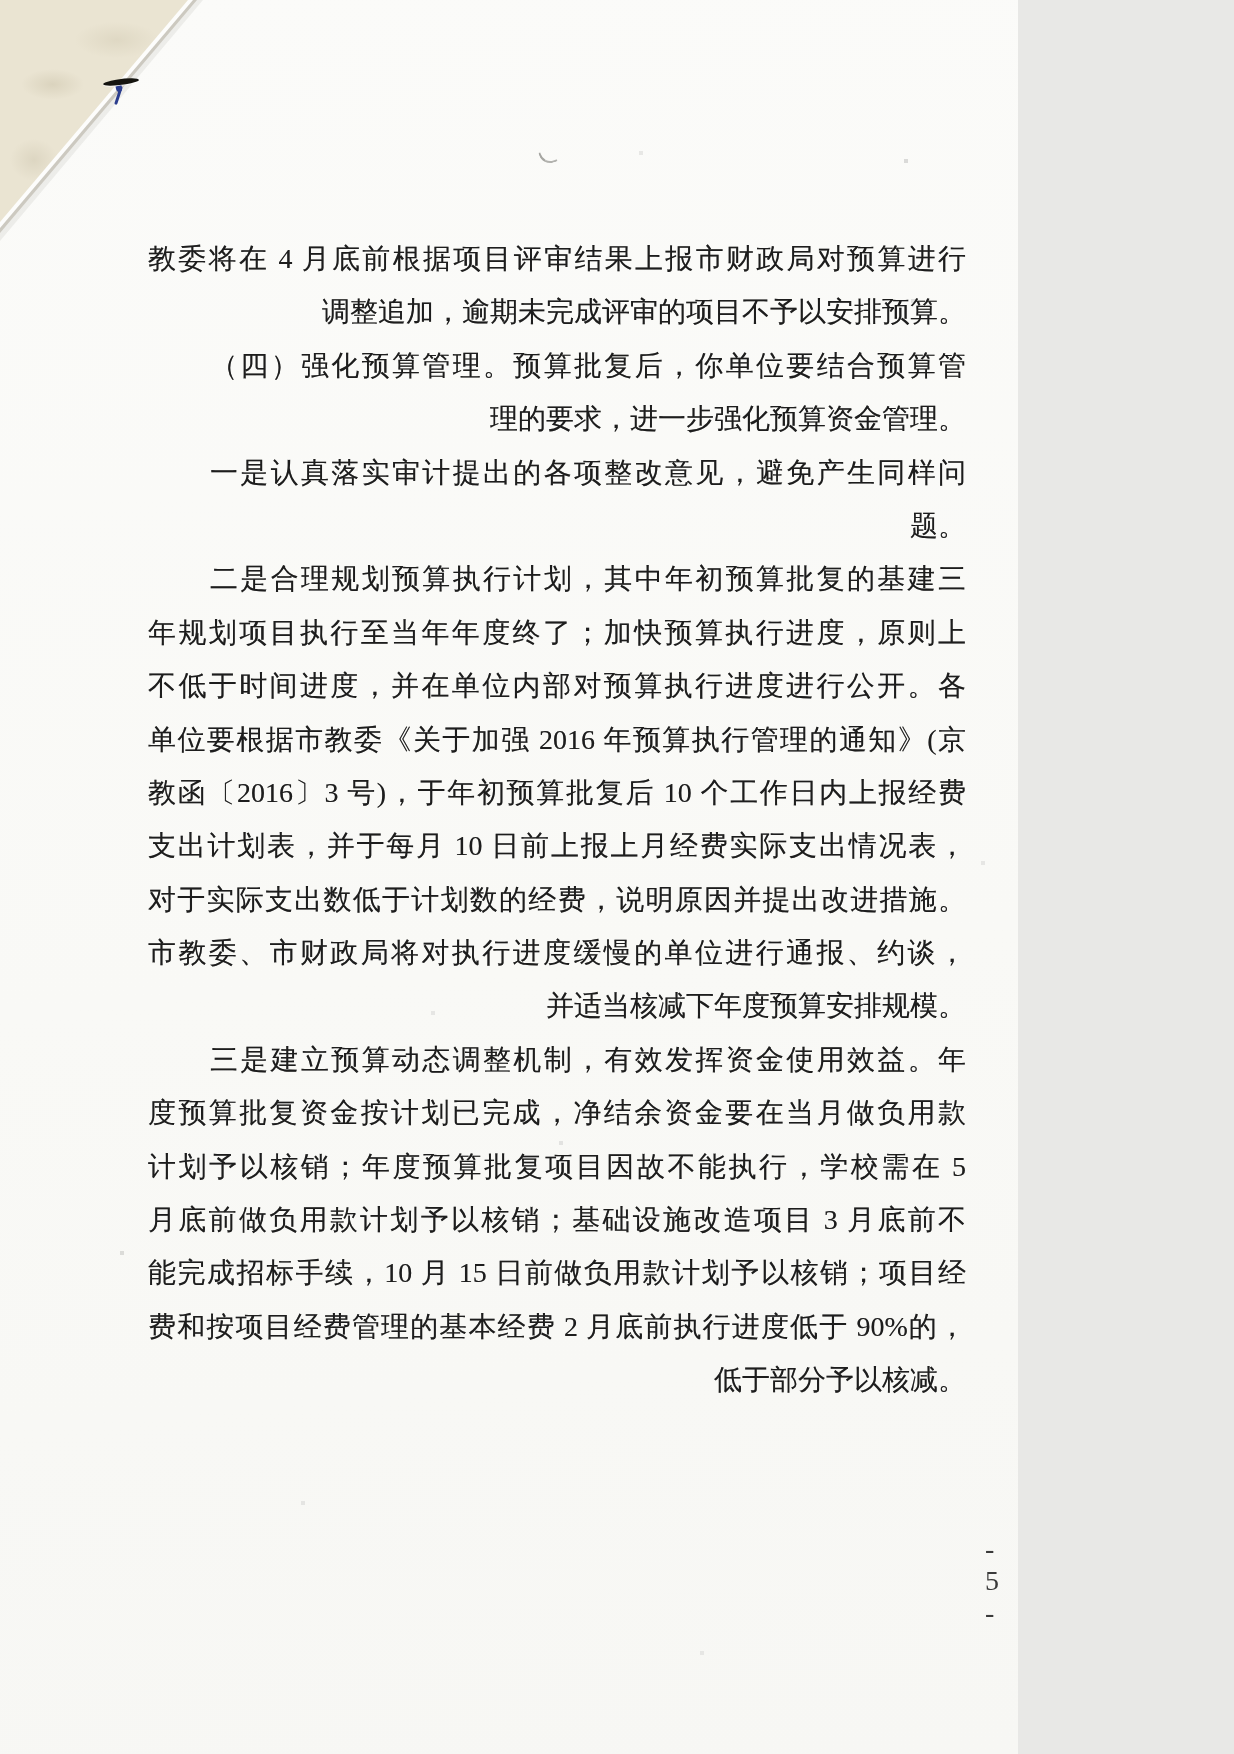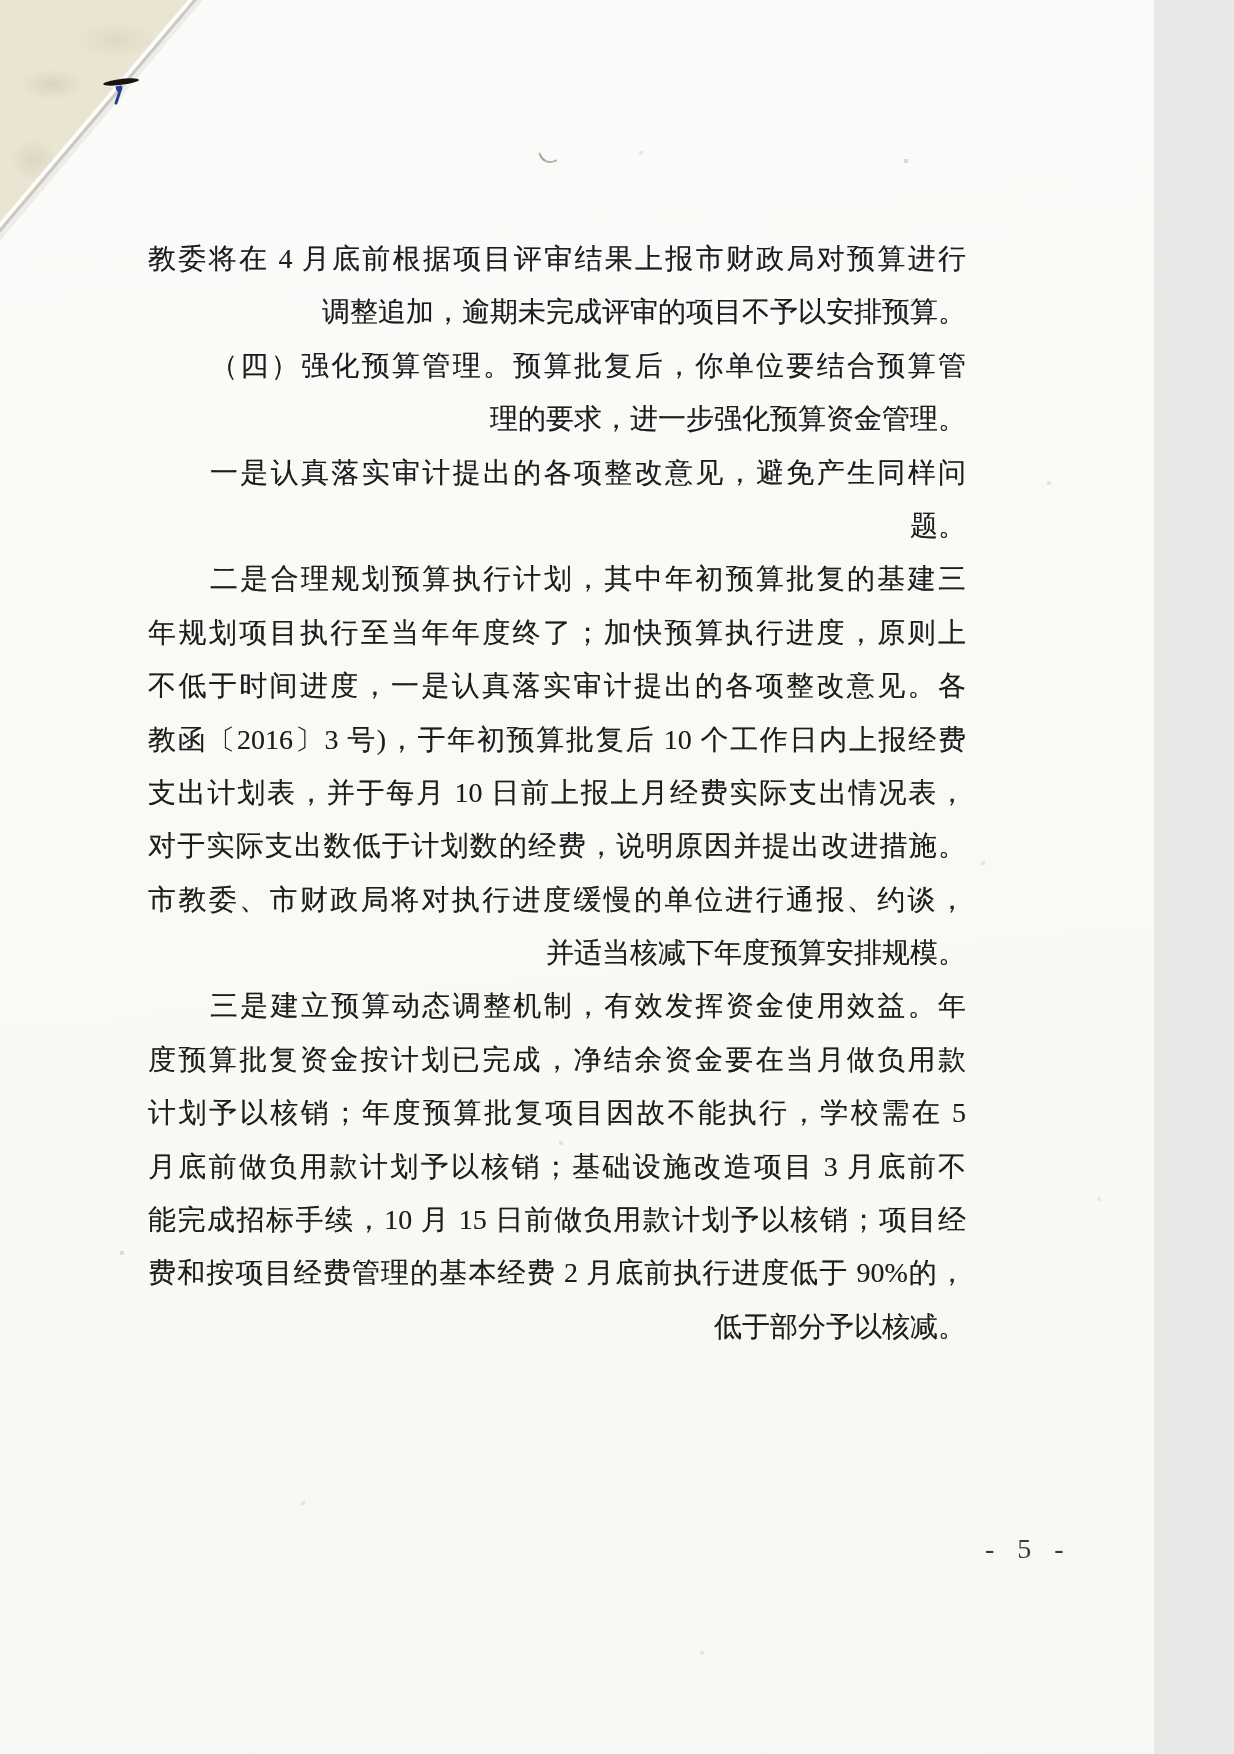--- a/index.html
+++ b/index.html
@@ -2,21 +2,21 @@
 <html><head>
 <meta charset="utf-8">
 <style>
   html, body {
     margin: 0;
     padding: 0;
     background: #e8e8e6;
   }
   .page {
     position: relative;
-    width: 1154px;
+    width: 1018px;
     height: 1754px;
     background: linear-gradient(175deg, #fbfbf9 0%, #f9f9f6 55%, #f7f7f4 100%);
     overflow: hidden;
     font-family: "Liberation Serif", "DejaVu Serif", serif;
   }
 
   
   .fold-outer, .fold-shadow, .fold-sliver, .fold-corner {
     position: absolute;
     top: 0; left: 0;
@@ -141,21 +141,22 @@
 
   <div class="doc-body">
     <div class="line fill">教委将在 4 月底前根据项目评审结果上报市财政局对预算进行</div>
     <div class="line">调整追加，逾期未完成评审的项目不予以安排预算。</div>
     <div class="line indent fill">（四）强化预算管理。预算批复后，你单位要结合预算管</div>
     <div class="line">理的要求，进一步强化预算资金管理。</div>
     <div class="line indent fill">一是认真落实审计提出的各项整改意见，避免产生同样问</div>
     <div class="line">题。</div>
     <div class="line indent fill">二是合理规划预算执行计划，其中年初预算批复的基建三</div>
     <div class="line fill">年规划项目执行至当年年度终了；加快预算执行进度，原则上</div>
-    <div class="line fill">不低于时间进度，一是认真落实审计提出的各项整改意见。各</div>
+    <div class="line fill">不低于时间进度，并在单位内部对预算执行进度进行公开。各</div>
+    <div class="line fill">单位要根据市教委《关于加强 2016 年预算执行管理的通知》(京</div>
     <div class="line fill">教函〔2016〕3 号)，于年初预算批复后 10 个工作日内上报经费</div>
     <div class="line fill">支出计划表，并于每月 10 日前上报上月经费实际支出情况表，</div>
     <div class="line fill">对于实际支出数低于计划数的经费，说明原因并提出改进措施。</div>
     <div class="line fill">市教委、市财政局将对执行进度缓慢的单位进行通报、约谈，</div>
     <div class="line">并适当核减下年度预算安排规模。</div>
     <div class="line indent fill">三是建立预算动态调整机制，有效发挥资金使用效益。年</div>
     <div class="line fill">度预算批复资金按计划已完成，净结余资金要在当月做负用款</div>
     <div class="line fill">计划予以核销；年度预算批复项目因故不能执行，学校需在 5</div>
     <div class="line fill">月底前做负用款计划予以核销；基础设施改造项目 3 月底前不</div>
     <div class="line fill">能完成招标手续，10 月 15 日前做负用款计划予以核销；项目经</div>

